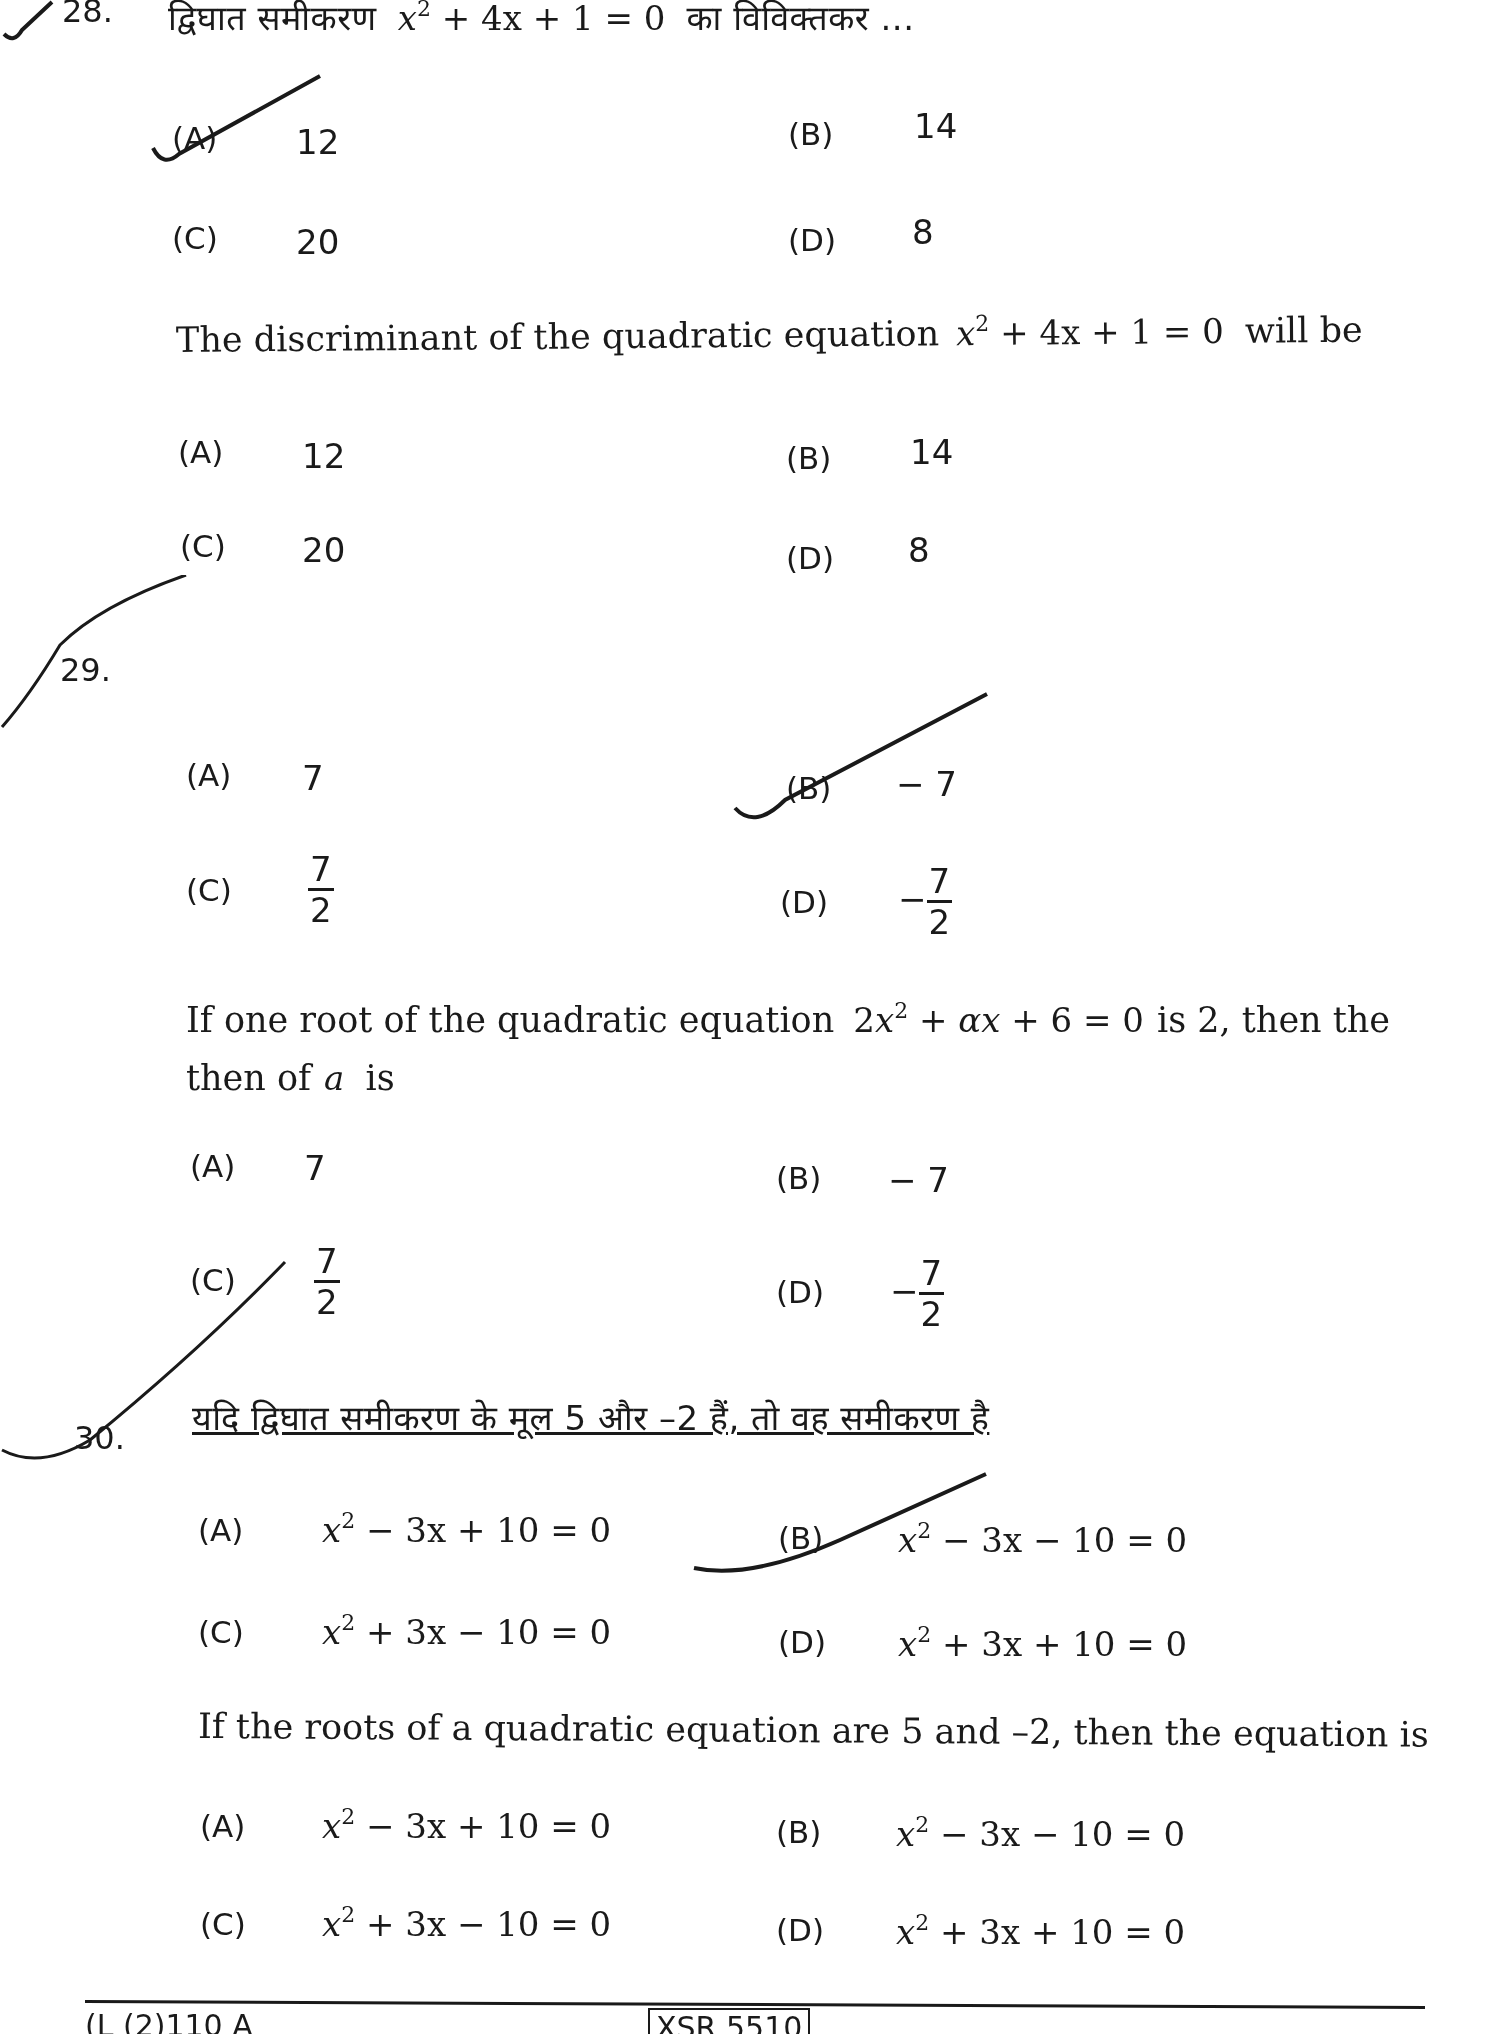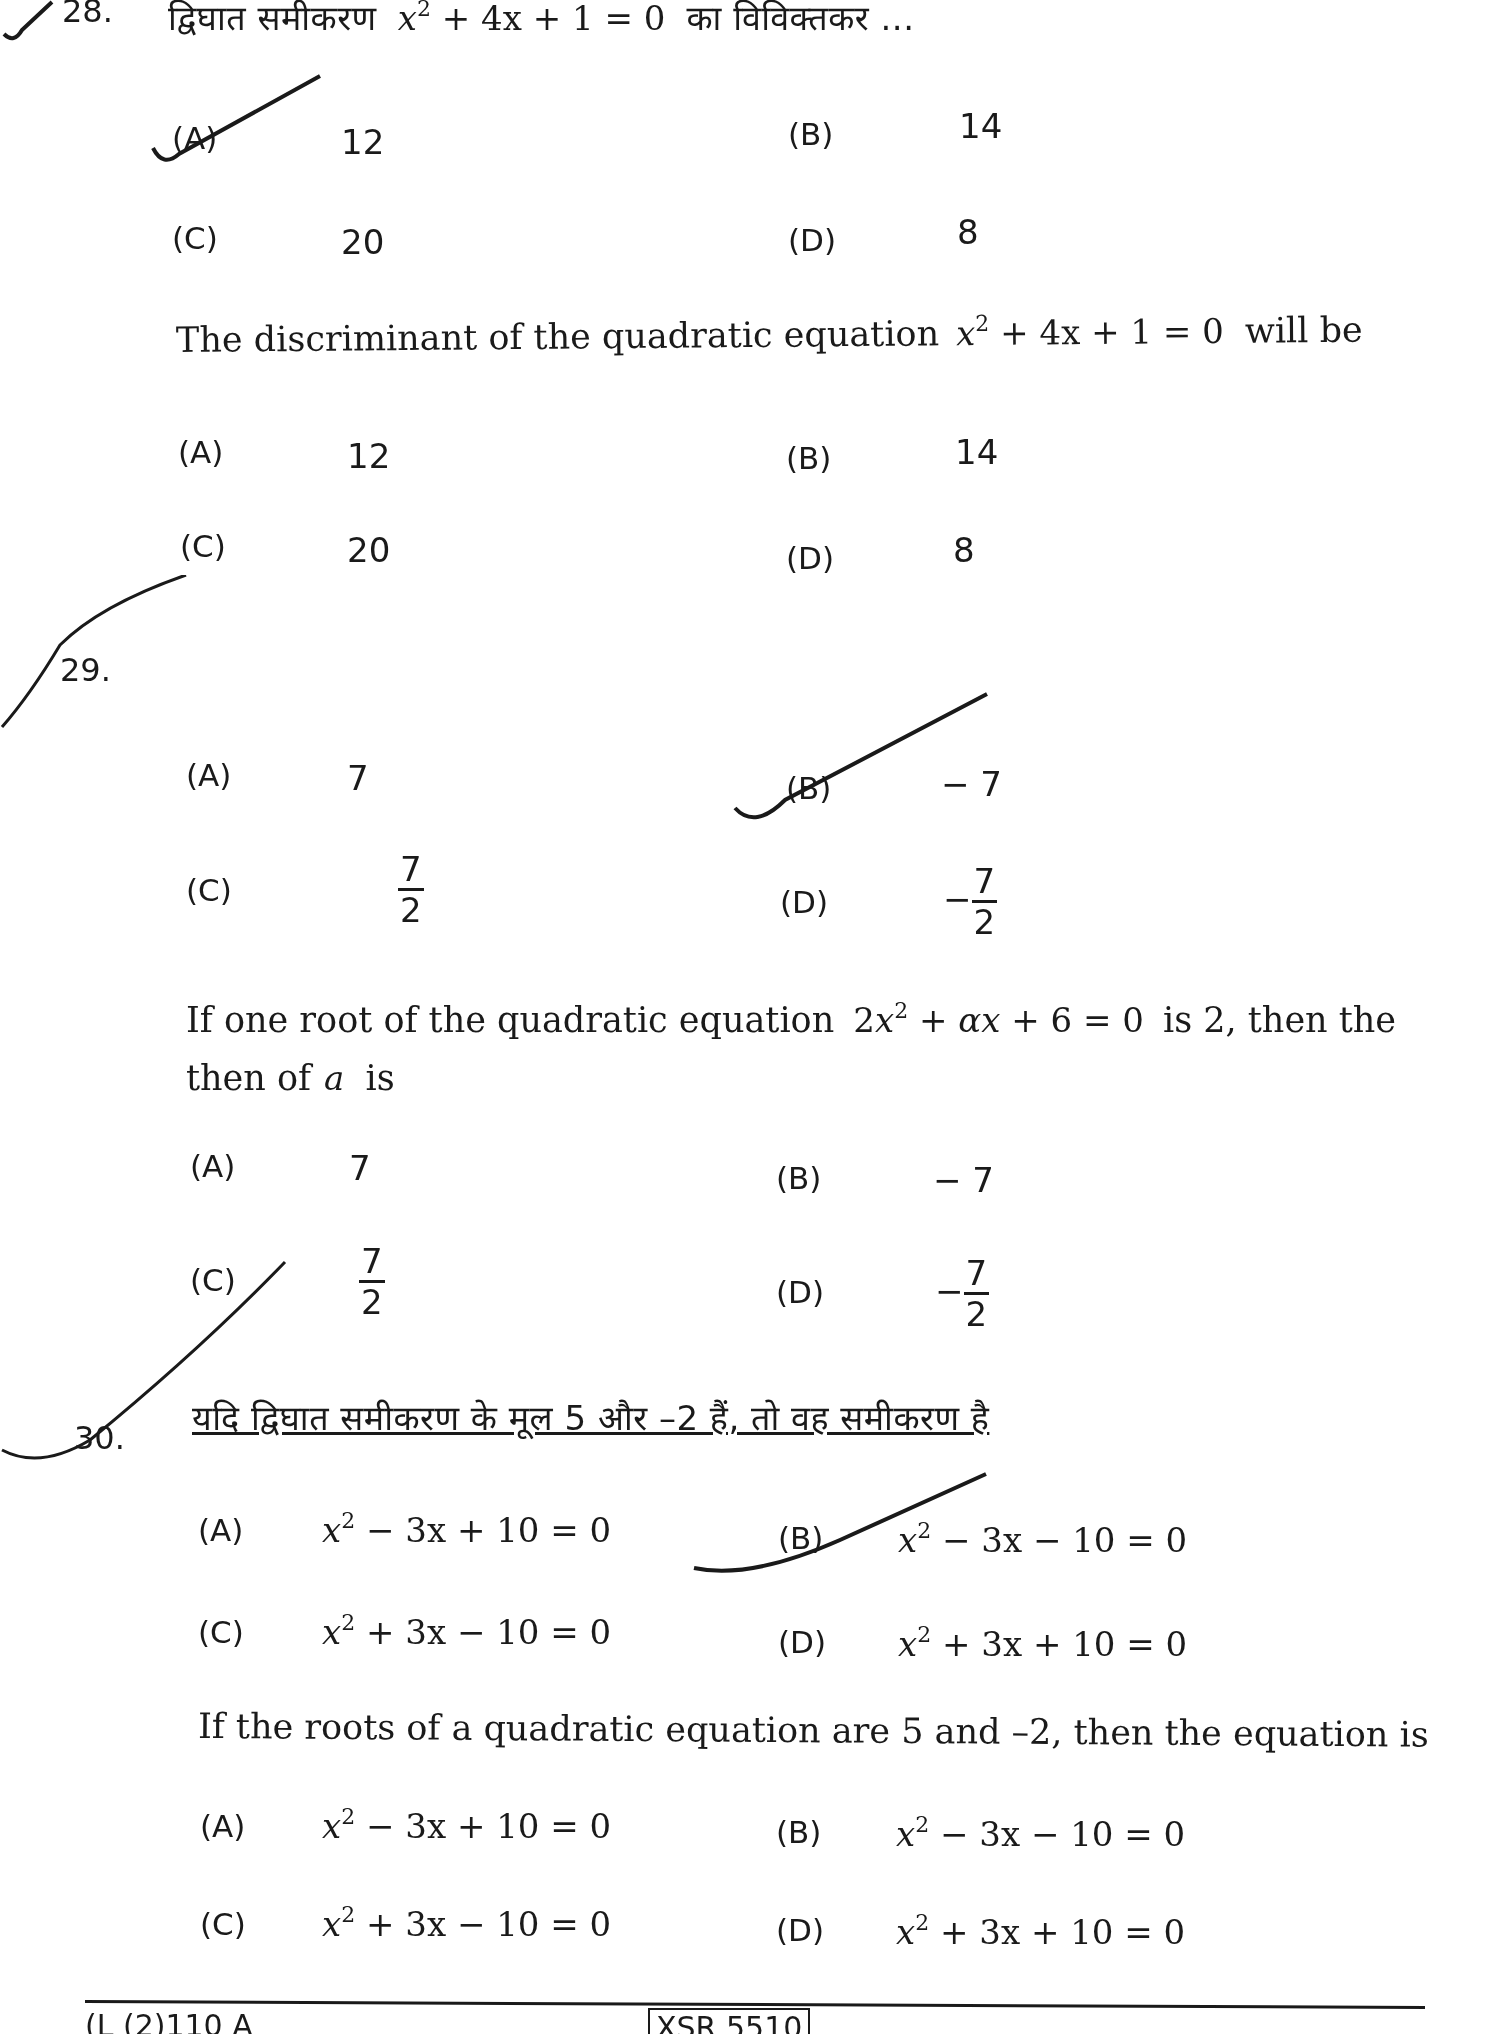--- a/index.html
+++ b/index.html
@@ -8,21 +8,21 @@
       background: #ffffff; position: relative;
       font-family: "DejaVu Serif", "Liberation Serif", serif;
       color: #1a1a1a;
     }
     .page { position: absolute; inset: 0; }
     .abs { position: absolute; white-space: nowrap; }
     .hi { font-family: "DejaVu Sans", "Liberation Sans", sans-serif; font-size: 34px; letter-spacing: 0.5px; }
     .en { font-family: "DejaVu Serif", "Liberation Serif", serif; font-size: 35px; }
     .qnum { font-family: "DejaVu Sans", "Liberation Sans", sans-serif; font-size: 32px; }
     .opt-label { font-family: "DejaVu Sans", "Liberation Sans", sans-serif; font-size: 31px; }
-    .opt-value { font-family: "DejaVu Sans", "Liberation Sans", sans-serif; font-size: 34px; margin-left: 45px; }
+    .opt-value { font-family: "DejaVu Sans", "Liberation Sans", sans-serif; font-size: 34px; }
     .math { font-family: "DejaVu Serif", "Liberation Serif", serif; font-size: 34px; }
     .math i { font-style: italic; }
     .math sup { font-size: 22px; vertical-align: 14px; line-height: 0; }
     .frac { display: inline-flex; flex-direction: column; align-items: center; vertical-align: middle; line-height: 1; }
     .frac .num { border-bottom: 3px solid #1a1a1a; padding: 0 2px 2px; }
     .frac .den { padding-top: 2px; }
     .tick { position: absolute; }
     .footer-line { position: absolute; left: 85px; top: 2003px; width: 1340px; height: 3px; background: #1a1a1a; transform: rotate(0.25deg); }
     .footer-code { position: absolute; left: 85px; top: 2008px; font-family: "DejaVu Sans", "Liberation Sans", sans-serif; font-size: 30px; }
     .footer-box { position: absolute; left: 648px; top: 2008px; border: 2px solid #1a1a1a; padding: 0 6px; font-family: "DejaVu Sans", "Liberation Sans", sans-serif; font-size: 30px; height: 40px; overflow: hidden; }
@@ -91,21 +91,21 @@
   <span class="abs opt-value" style="left:898px;top:864px;">
     <span>−</span><span class="frac">
         <span class="num">7</span>
         <span class="den">2</span>
       </span>
   </span>
 
   <div class="abs" style="left:186px;top:1000px;">
     <span class="en">If one root of the quadratic equation</span>
     <span class="math" style="margin-left:14px;"><span>2</span><i>x</i><sup>2</sup><span> + </span><i>αx</i><span> + 6 = 0</span></span>
-    <span class="en" style="margin-left:14px;">is 2, then the</span>
+    <span class="en" style="margin-left:8px;">is 2, then the</span>
   </div>
   <div class="abs" style="left:186px;top:1058px;">
     <span class="en">then of</span>
     <i class="math" style="margin-left:8px;">a</i>
     <span class="en" style="margin-left:16px;">is</span>
   </div>
 
   <span class="abs opt-label" style="left:190px;top:1148px;">(A)</span>
   <span class="abs opt-value" style="left:304px;top:1148px;">7</span>
   <span class="abs opt-label" style="left:776px;top:1160px;">(B)</span>

